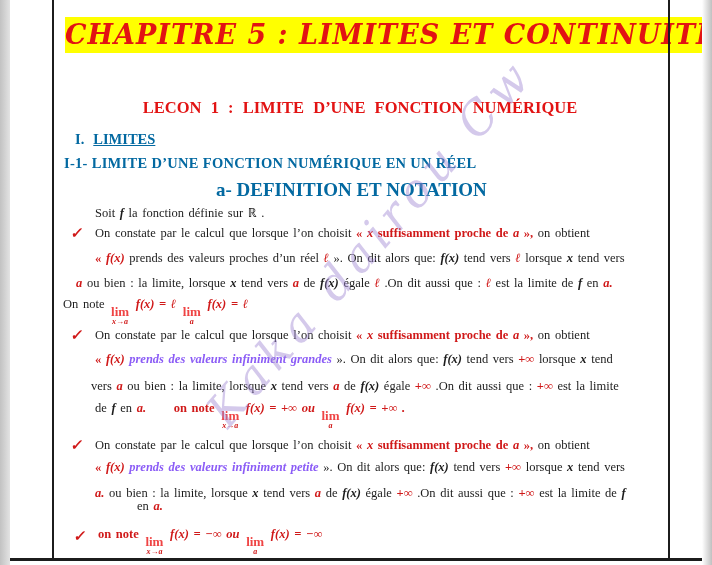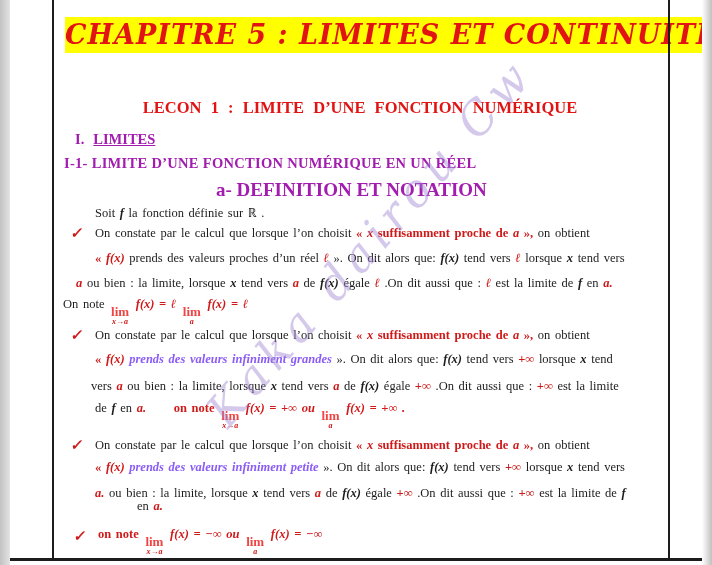--- a/index.html
+++ b/index.html
@@ -30,21 +30,21 @@
     font-family:"DejaVu Serif", serif;font-style:italic;
     font-size:46px;letter-spacing:7px;text-align:center;
     color:rgba(160,135,210,0.45);pointer-events:none;white-space:nowrap;
   }
   .lesson{
     position:absolute;left:52px;top:98px;width:616px;z-index:2;
     color:#e21313;font-weight:bold;font-size:16.5px;text-align:center;
     word-spacing:5px;white-space:nowrap;
   }
   .sec{
-    position:absolute;z-index:2;color:#a21caf;font-weight:bold;white-space:nowrap;
+    position:absolute;z-index:2;color:#0369a1;font-weight:bold;white-space:nowrap;
   }
   .sec.limites{left:75px;top:131px;font-size:14.5px;}
   .sec.limites .num{margin-right:9px;}
   .sec.limites .lbl{text-decoration:underline;}
   .sec.sub{left:64px;top:155px;font-size:14.5px;letter-spacing:0.3px;}
   .sec.subsub{left:216px;top:179px;font-size:19px;}
 
   .tline{
     position:absolute;z-index:2;font-size:12.5px;color:#1c1c1c;
     white-space:nowrap;word-spacing:1.5px;line-height:15px;text-align:right;

